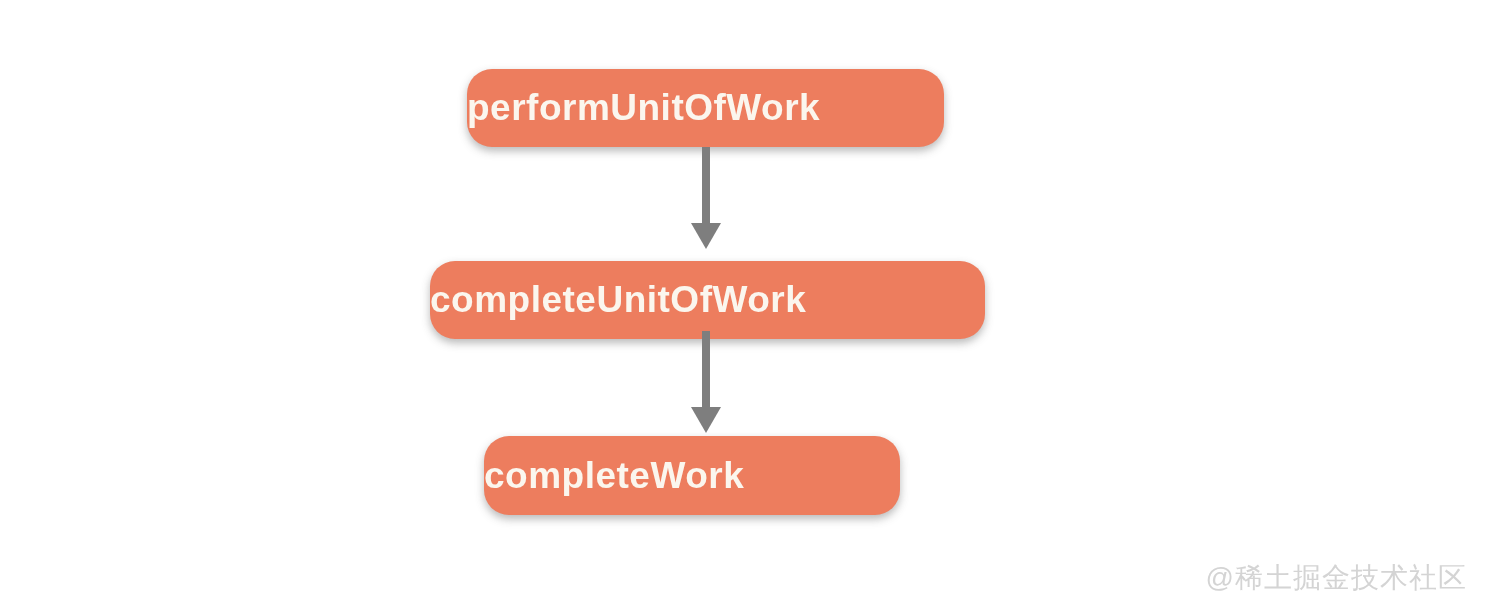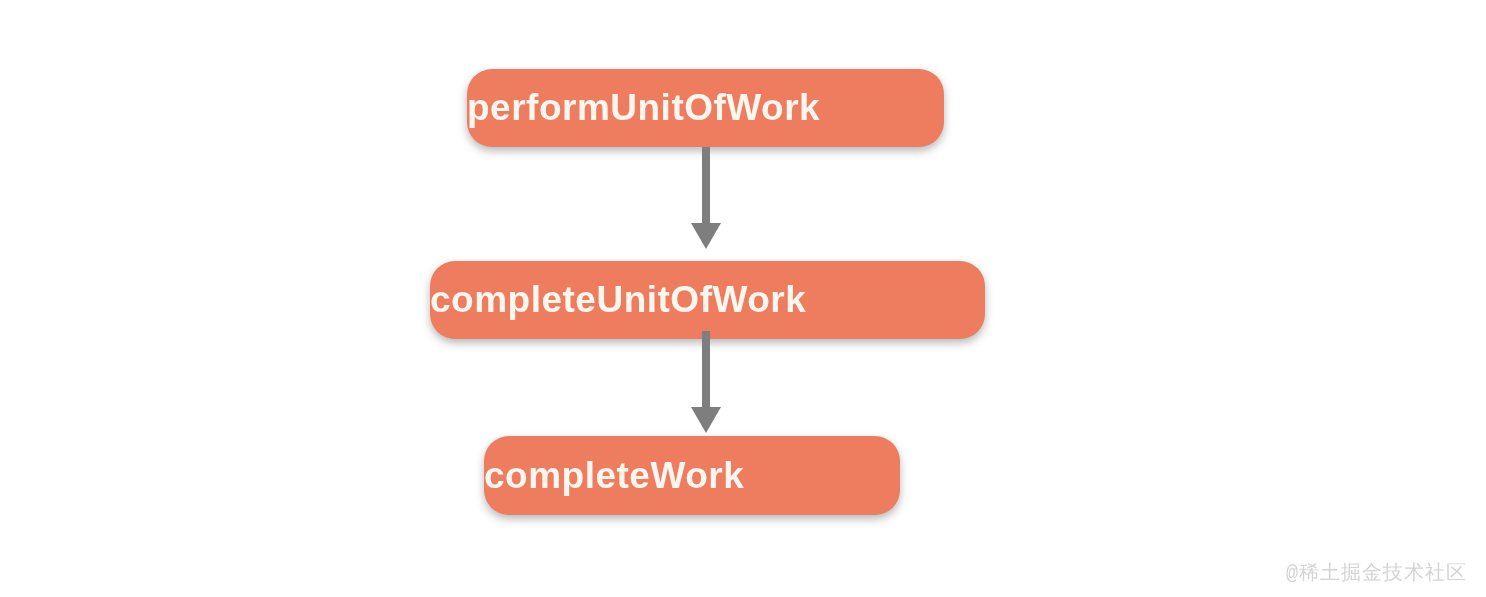--- a/index.html
+++ b/index.html
@@ -57,24 +57,23 @@
   .arrow-1 .arrow-head  { top: 76px; }
   .arrow-2 { left: 691px; top: 331px; width: 30px; height: 102px; }
   .arrow-2 .arrow-shaft { height: 77px; }
   .arrow-2 .arrow-head  { top: 76px; }
 
   .watermark {
     position: absolute;
     top: 559px;
     right: 19px;
     color: #D4D4D4;
-    font-size: 20px;
+    font-size: 28px;
     letter-spacing: 1px;
     white-space: nowrap;
-    font-family: Liberation Mono, monospace;
   }
 </style>
 </head>
 <body>
 
 <div class="canvas">
 
   <div class="node node-1">
     <span class="node-label">performUnitOfWork</span>
   </div>

